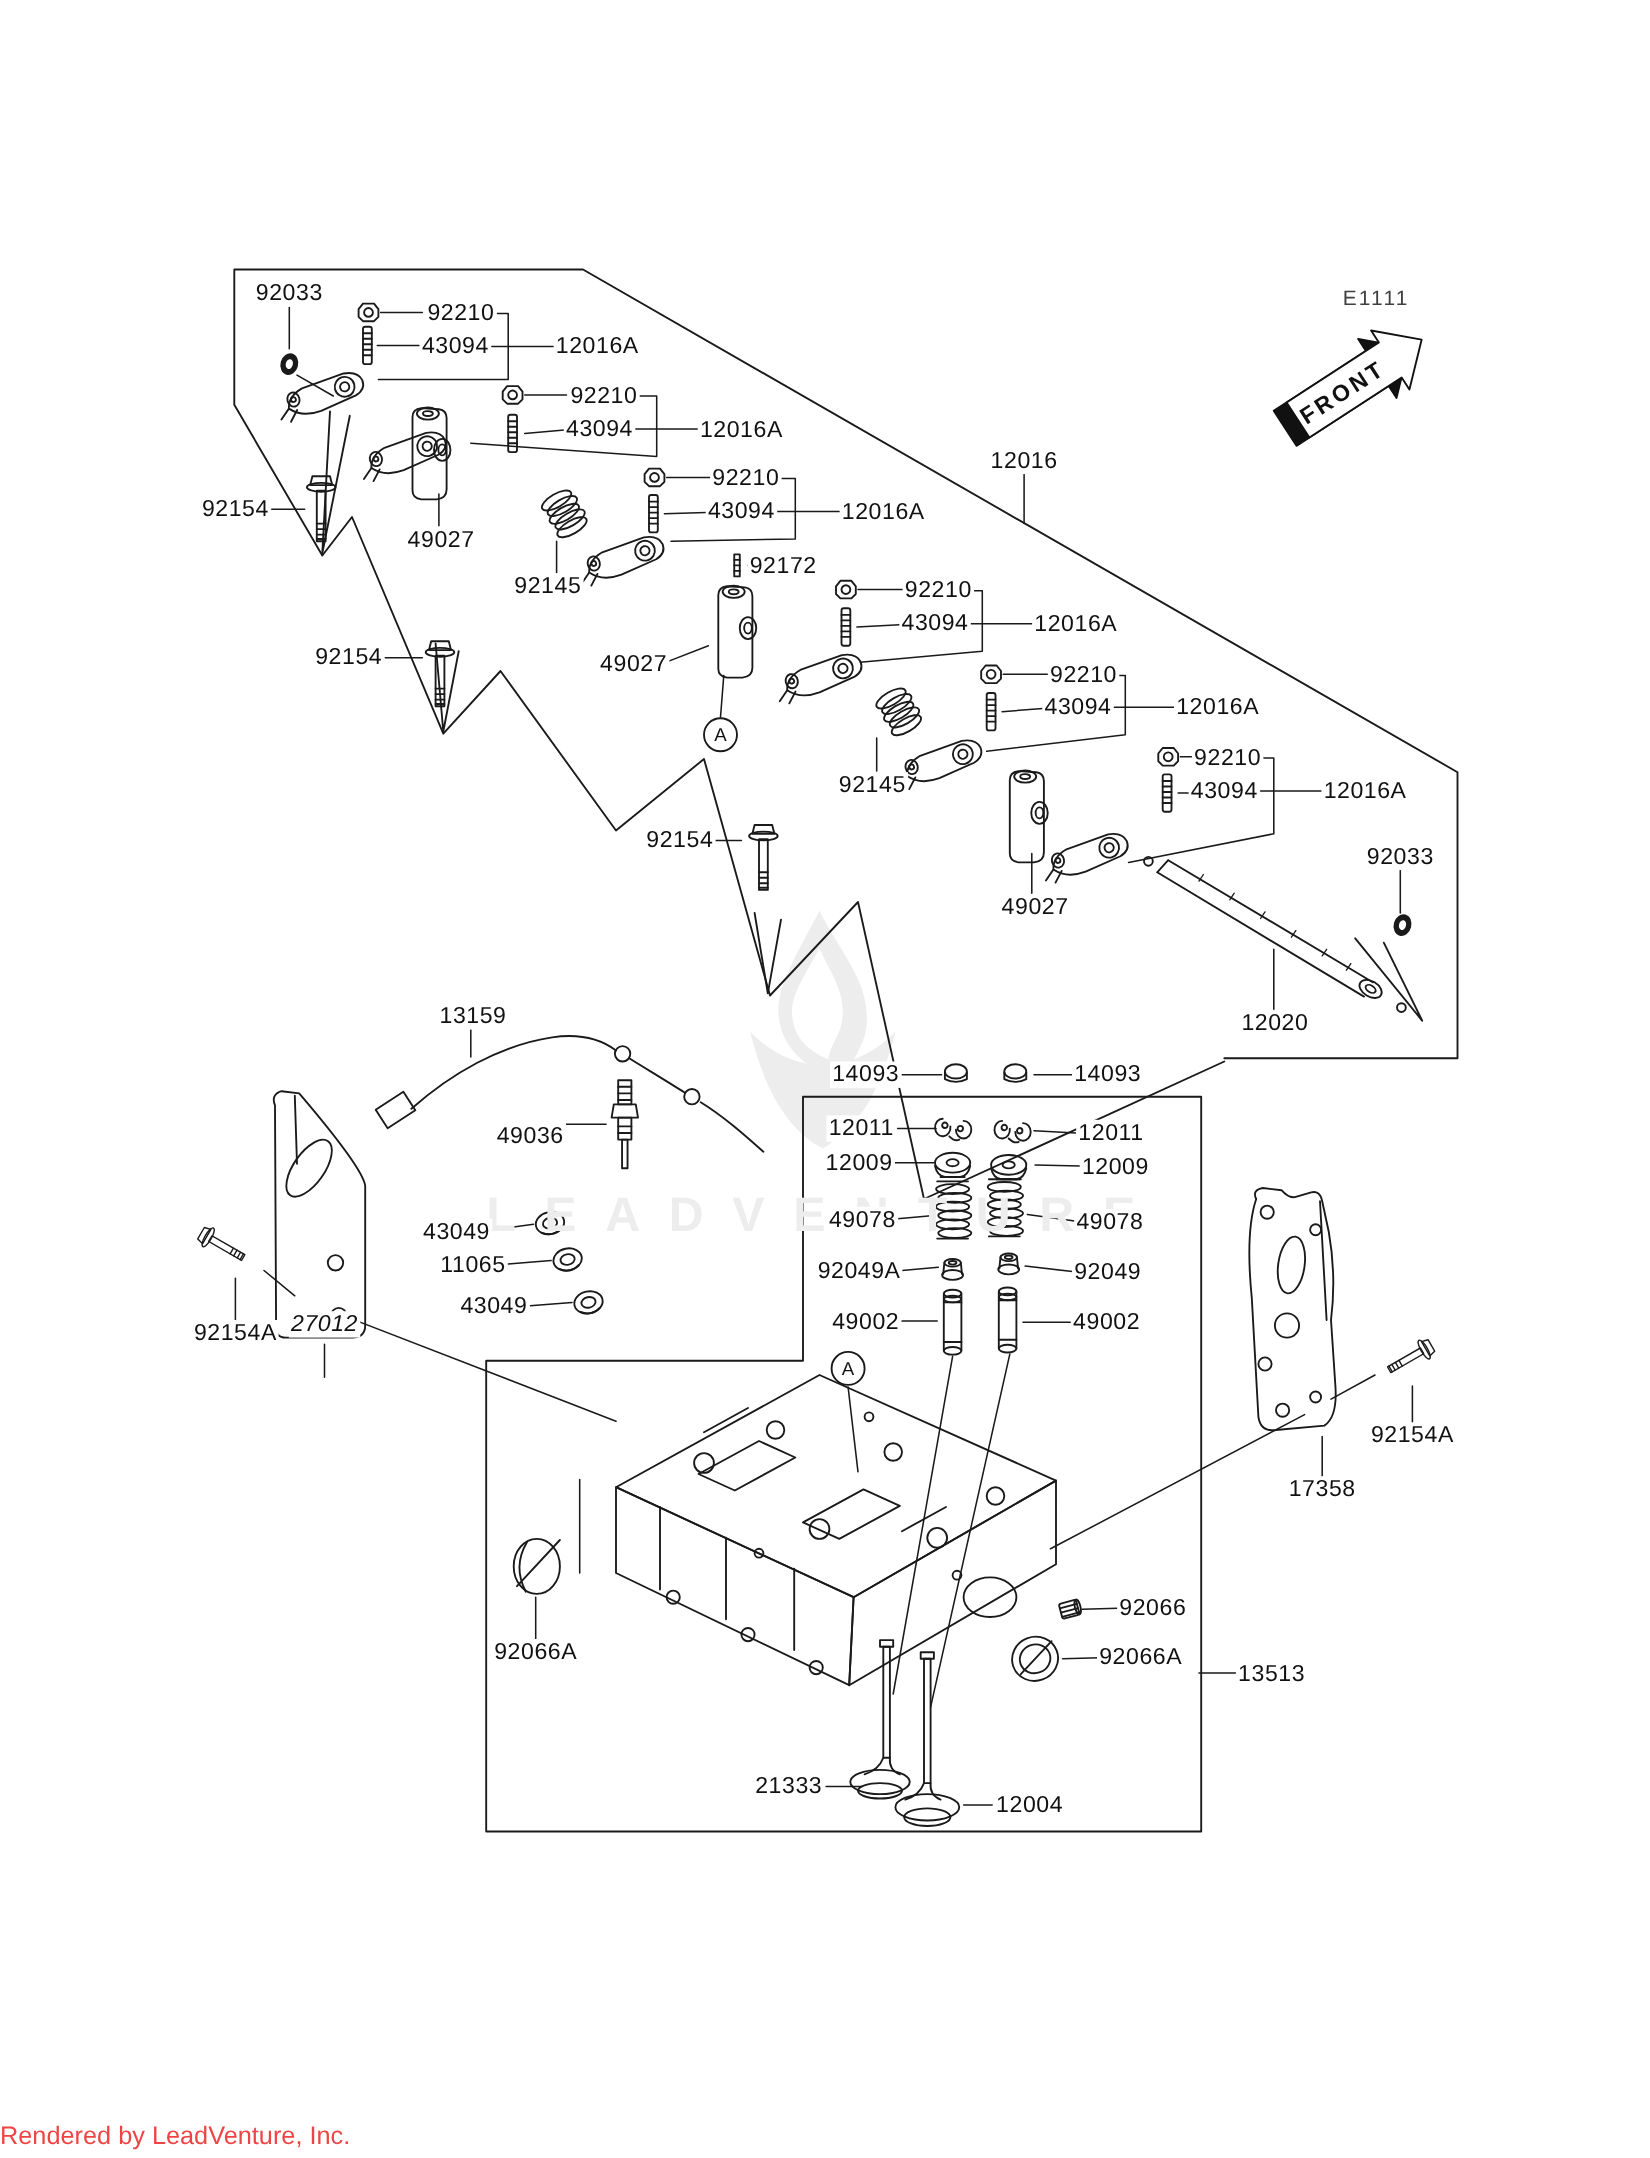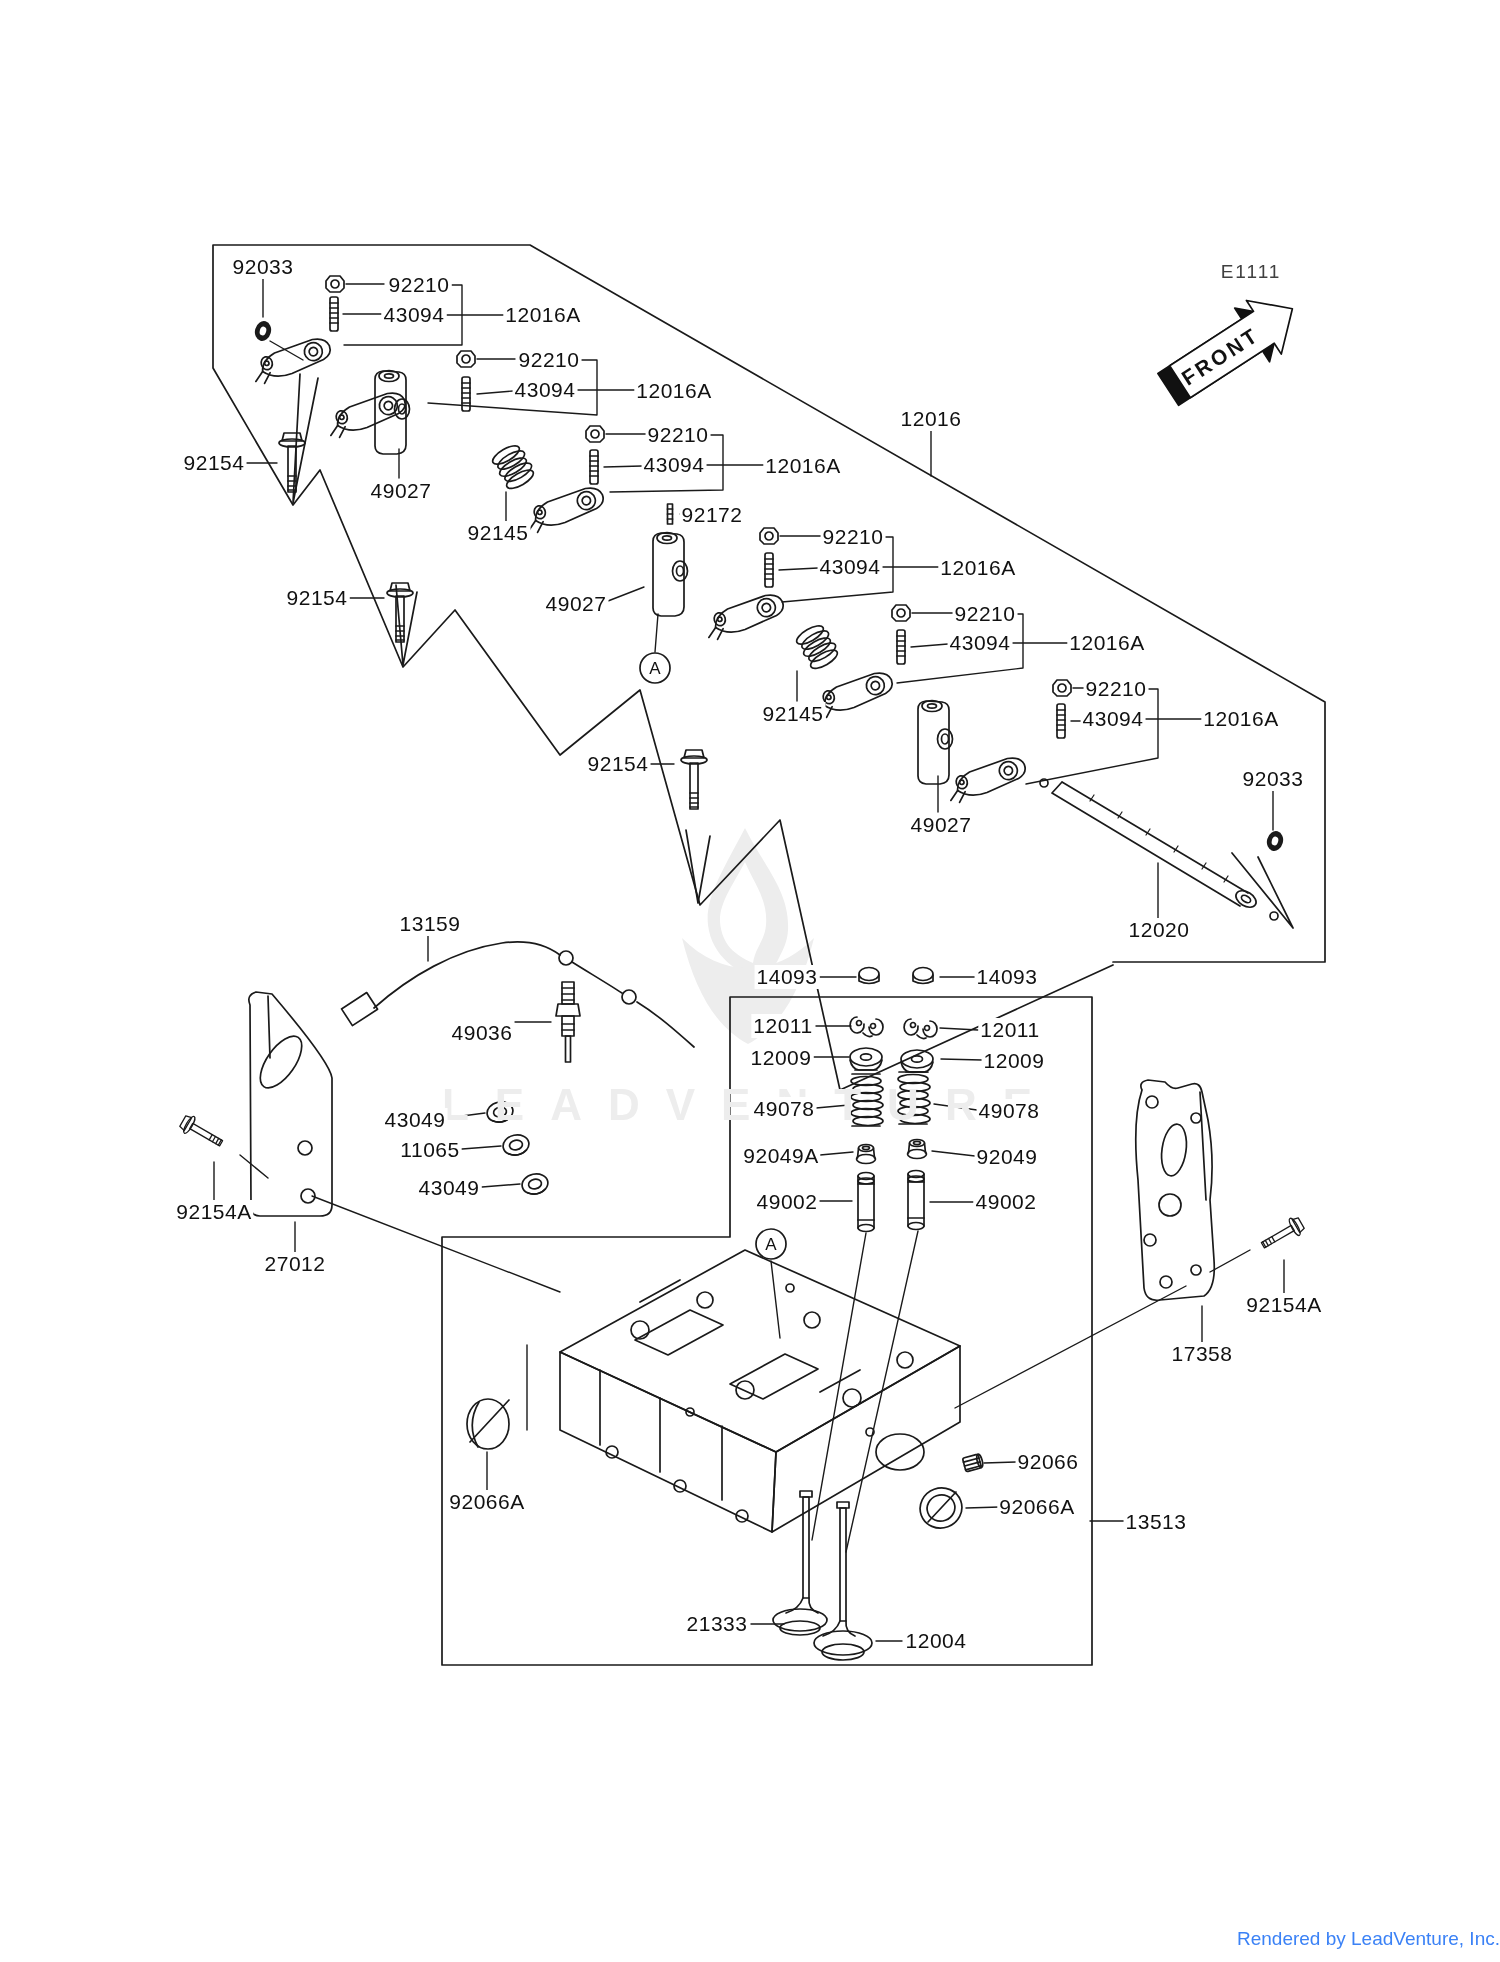--- a/index.html
+++ b/index.html
@@ -6,21 +6,21 @@
   .stage{position:relative;width:1500px;height:1962px;background:#fff;overflow:hidden;
          font-family:"Liberation Sans",sans-serif;}
   .art{position:absolute;left:0;top:0;}
   .layer{position:absolute;left:0;top:0;width:100%;height:100%;}
   .plabel{position:absolute;transform:translate(-50%,-50%);font-size:21px;color:#111;
           background:#fff;padding:0 2px;white-space:nowrap;letter-spacing:0.5px;}
   .code-label{position:absolute;transform:translate(-50%,-50%);font-size:19px;color:#404040;
           letter-spacing:2px;}
   .watermark-text{position:absolute;left:50%;top:1105px;transform:translate(-50%,-50%);
           font-size:44px;font-weight:bold;color:#ededed;letter-spacing:26px;white-space:nowrap;}
-  .footer{position:absolute;left:0;top:1928px;width:100%;text-align:right;font-size:19px;color:#3b82f6;}
+  .footer{position:absolute;left:0;top:1928px;width:100%;text-align:left;font-size:23px;color:#ef4444;}
   svg text.refA{font-size:17px;fill:#111;font-family:"Liberation Sans",sans-serif;}
   svg text.frontT{font-size:21px;font-weight:bold;fill:#111;letter-spacing:3px;font-family:"Liberation Sans",sans-serif;}
 </style>
 </head>
 <body>
 
 <div class="stage">
 
   <svg class="art" width="1500" height="1962" viewBox="0 0 1500 1962" fill="none" stroke="#1a1a1a" stroke-width="1.7" stroke-linecap="round" stroke-linejoin="round">
 
@@ -387,21 +387,21 @@
       <span class="plabel" style="left: 784px; top: 1109px;">49078</span>
       <span class="plabel" style="left: 1009px; top: 1111px;">49078</span>
       <span class="plabel" style="left: 781px; top: 1156px;">92049A</span>
       <span class="plabel" style="left: 1007px; top: 1157px;">92049</span>
       <span class="plabel" style="left: 787px; top: 1202px;">49002</span>
       <span class="plabel" style="left: 1006px; top: 1202px;">49002</span>
       <span class="plabel" style="left: 415px; top: 1120px;">43049</span>
       <span class="plabel" style="left: 430px; top: 1150px;">11065</span>
       <span class="plabel" style="left: 449px; top: 1188px;">43049</span>
       <span class="plabel" style="left: 214px; top: 1212px;">92154A</span>
-      <span class="plabel" style="left: 295px; top: 1264px;">27012</span>
+      <span class="plabel" style="left: 295px; top: 1204px; font-style: italic;">27012</span>
       <span class="plabel" style="left: 487px; top: 1502px;">92066A</span>
       <span class="plabel" style="left: 1048px; top: 1462px;">92066</span>
       <span class="plabel" style="left: 1037px; top: 1507px;">92066A</span>
       <span class="plabel" style="left: 1156px; top: 1522px;">13513</span>
       <span class="plabel" style="left: 1202px; top: 1354px;">17358</span>
       <span class="plabel" style="left: 1284px; top: 1305px;">92154A</span>
       <span class="plabel" style="left: 717px; top: 1624px;">21333</span>
       <span class="plabel" style="left: 936px; top: 1641px;">12004</span>
     </div>
 

